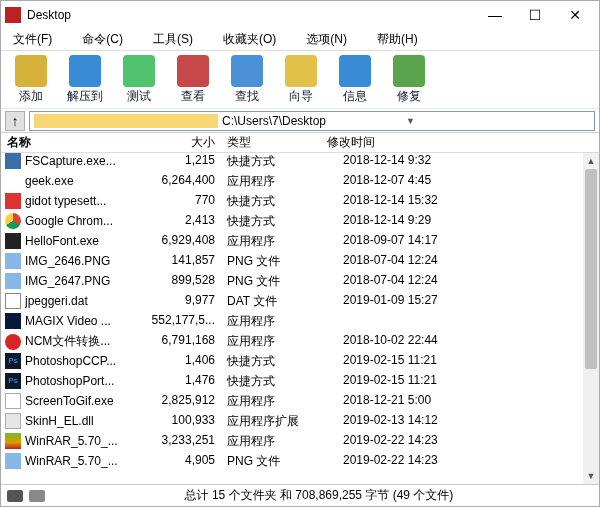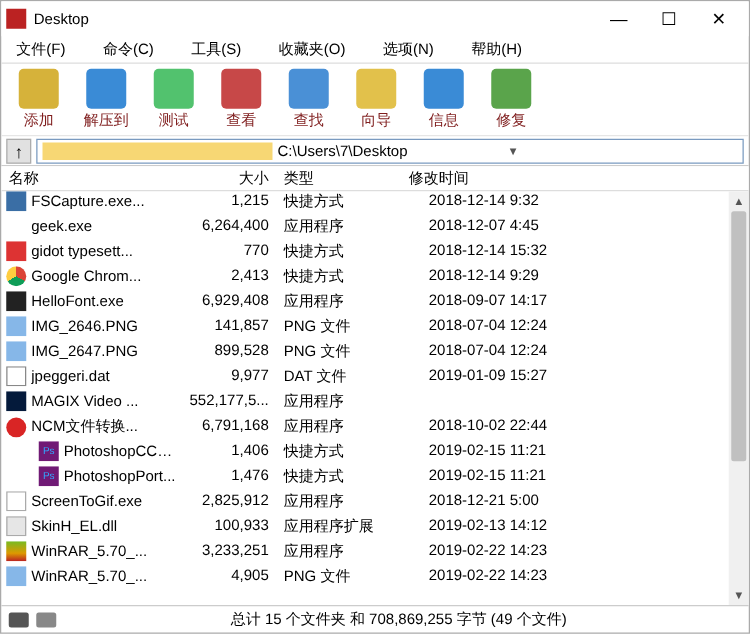--- a/index.html
+++ b/index.html
@@ -5,31 +5,31 @@
 * { margin: 0; padding: 0; box-sizing: border-box; font-family: "Microsoft YaHei", "Segoe UI", sans-serif; }
 body { background: #fff; width: 600px; height: 507px; overflow: hidden; border: 1px solid #aaa; display: flex; flex-direction: column; }
 .titlebar { height: 28px; background: #fff; display: flex; align-items: center; padding: 0 4px; }
 .app-icon { width: 16px; height: 16px; background: #b22; display: inline-block; margin-right: 6px; }
 .title-text { font-size: 12px; flex: 1; }
 .win-controls { display: flex; }
 .win-btn { width: 40px; height: 26px; display: flex; align-items: center; justify-content: center; font-size: 14px; }
 .menubar { height: 22px; display: flex; align-items: center; padding: 0 4px; font-size: 12px; gap: 14px; border-bottom: 1px solid #ddd; }
 .menu-item { padding: 2px 8px; }
 .toolbar { height: 58px; display: flex; align-items: center; padding: 2px 8px; gap: 10px; border-bottom: 1px solid #e6e6e6; }
-.tool-btn { display: flex; flex-direction: column; align-items: center; width: 44px; font-size: 12px; color: #7f1d1d; }
+.tool-btn { display: flex; flex-direction: column; align-items: center; width: 44px; font-size: 12px; color: #0f172a; }
 .tool-icon { width: 32px; height: 32px; border-radius: 4px; margin-bottom: 1px; display: flex; align-items: center; justify-content: center; }
 .addrbar { height: 24px; display: flex; align-items: center; padding: 2px 4px; gap: 4px; border-bottom: 1px solid #ccc; }
 .up-btn { width: 20px; height: 20px; display: flex; align-items: center; justify-content: center; font-size: 14px; border: 1px solid #adadad; background: #e1e1e1; }
 .addr-input { flex: 1; border: 1px solid #7a9ac0; height: 20px; display: flex; align-items: center; padding: 0 4px; font-size: 12px; background: #fff; }
 .addr-input span { flex: 1; }
 .addr-drop { font-size: 9px; color: #555; }
 .addr-folder { width: 14px; height: 14px; background: #f7d774; margin-right: 4px; }
 .list-header { height: 20px; display: flex; align-items: center; font-size: 12px; border-bottom: 1px solid #ddd; background: #fff; }
 .col { padding: 0 6px; overflow: hidden; white-space: nowrap; }
-.col-name { width: 140px; }
+.col-name { width: 140px; font-weight: bold; }
 .col-size { width: 80px; text-align: right; }
 .col-type { width: 100px; }
 .col-date { flex: 1; }
 .list-body { flex: 1; overflow: hidden; font-size: 12px; position: relative; }
 .row { height: 20px; display: flex; align-items: flex-start; }
 .file-icon { width: 16px; height: 16px; margin-right: 4px; display: inline-block; flex-shrink: 0; }
 .name-cell { width: 140px; display: flex; align-items: center; padding-left: 4px; overflow: hidden; white-space: nowrap; }
 .name-text { overflow: hidden; text-overflow: ellipsis; white-space: nowrap; }
 .size-cell { width: 80px; text-align: right; padding-right: 6px; }
 .type-cell { width: 100px; padding-left: 6px; }
@@ -45,21 +45,21 @@
 
 .ic-exe-fs { background: #3a6ea5; }
 .ic-geek { background: radial-gradient(circle,#7fc #0%,#090 70%); border-radius: 50%; }
 .ic-gidot { background: #d33; }
 .ic-chrome { background: conic-gradient(#db4437 0 120deg,#0f9d58 120deg 240deg,#ffcd40 240deg 360deg); border-radius:50%; }
 .ic-hello { background: #222; }
 .ic-png { background: #86b7e8; }
 .ic-dat { background: #fff; border:1px solid #888; }
 .ic-magix { background: #041a3b; }
 .ic-ncm { background: #d92525; border-radius:50%; }
-.ic-ps { background: #701a75; color:#31a8ff; font-size:8px; text-align:center; line-height:16px;margin-left:26px; }
+.ic-ps { background: #0f172a; color:#31a8ff; font-size:8px; text-align:center; line-height:16px; }
 .ic-s2g { background: #fff; border:1px solid #aaa; }
 .ic-dll { background: #e6e6e6; border:1px solid #aaa; }
 .ic-rar { background: linear-gradient(#7b2,#d90 60%,#b22); }
 </style>
 </head>
 <body>
 
 <div class="titlebar">
   <span class="app-icon"></span>
   <span class="title-text">Desktop</span>

